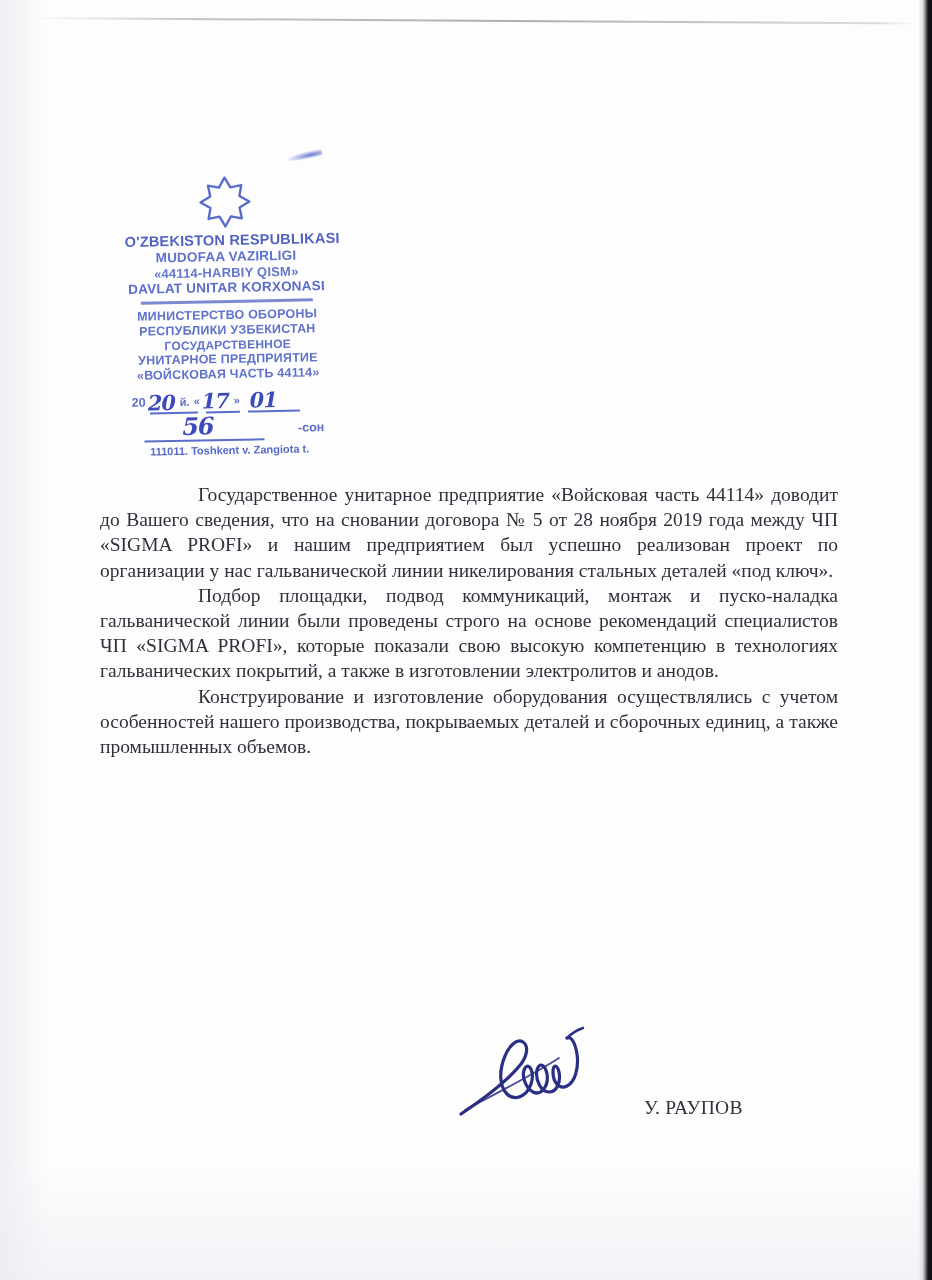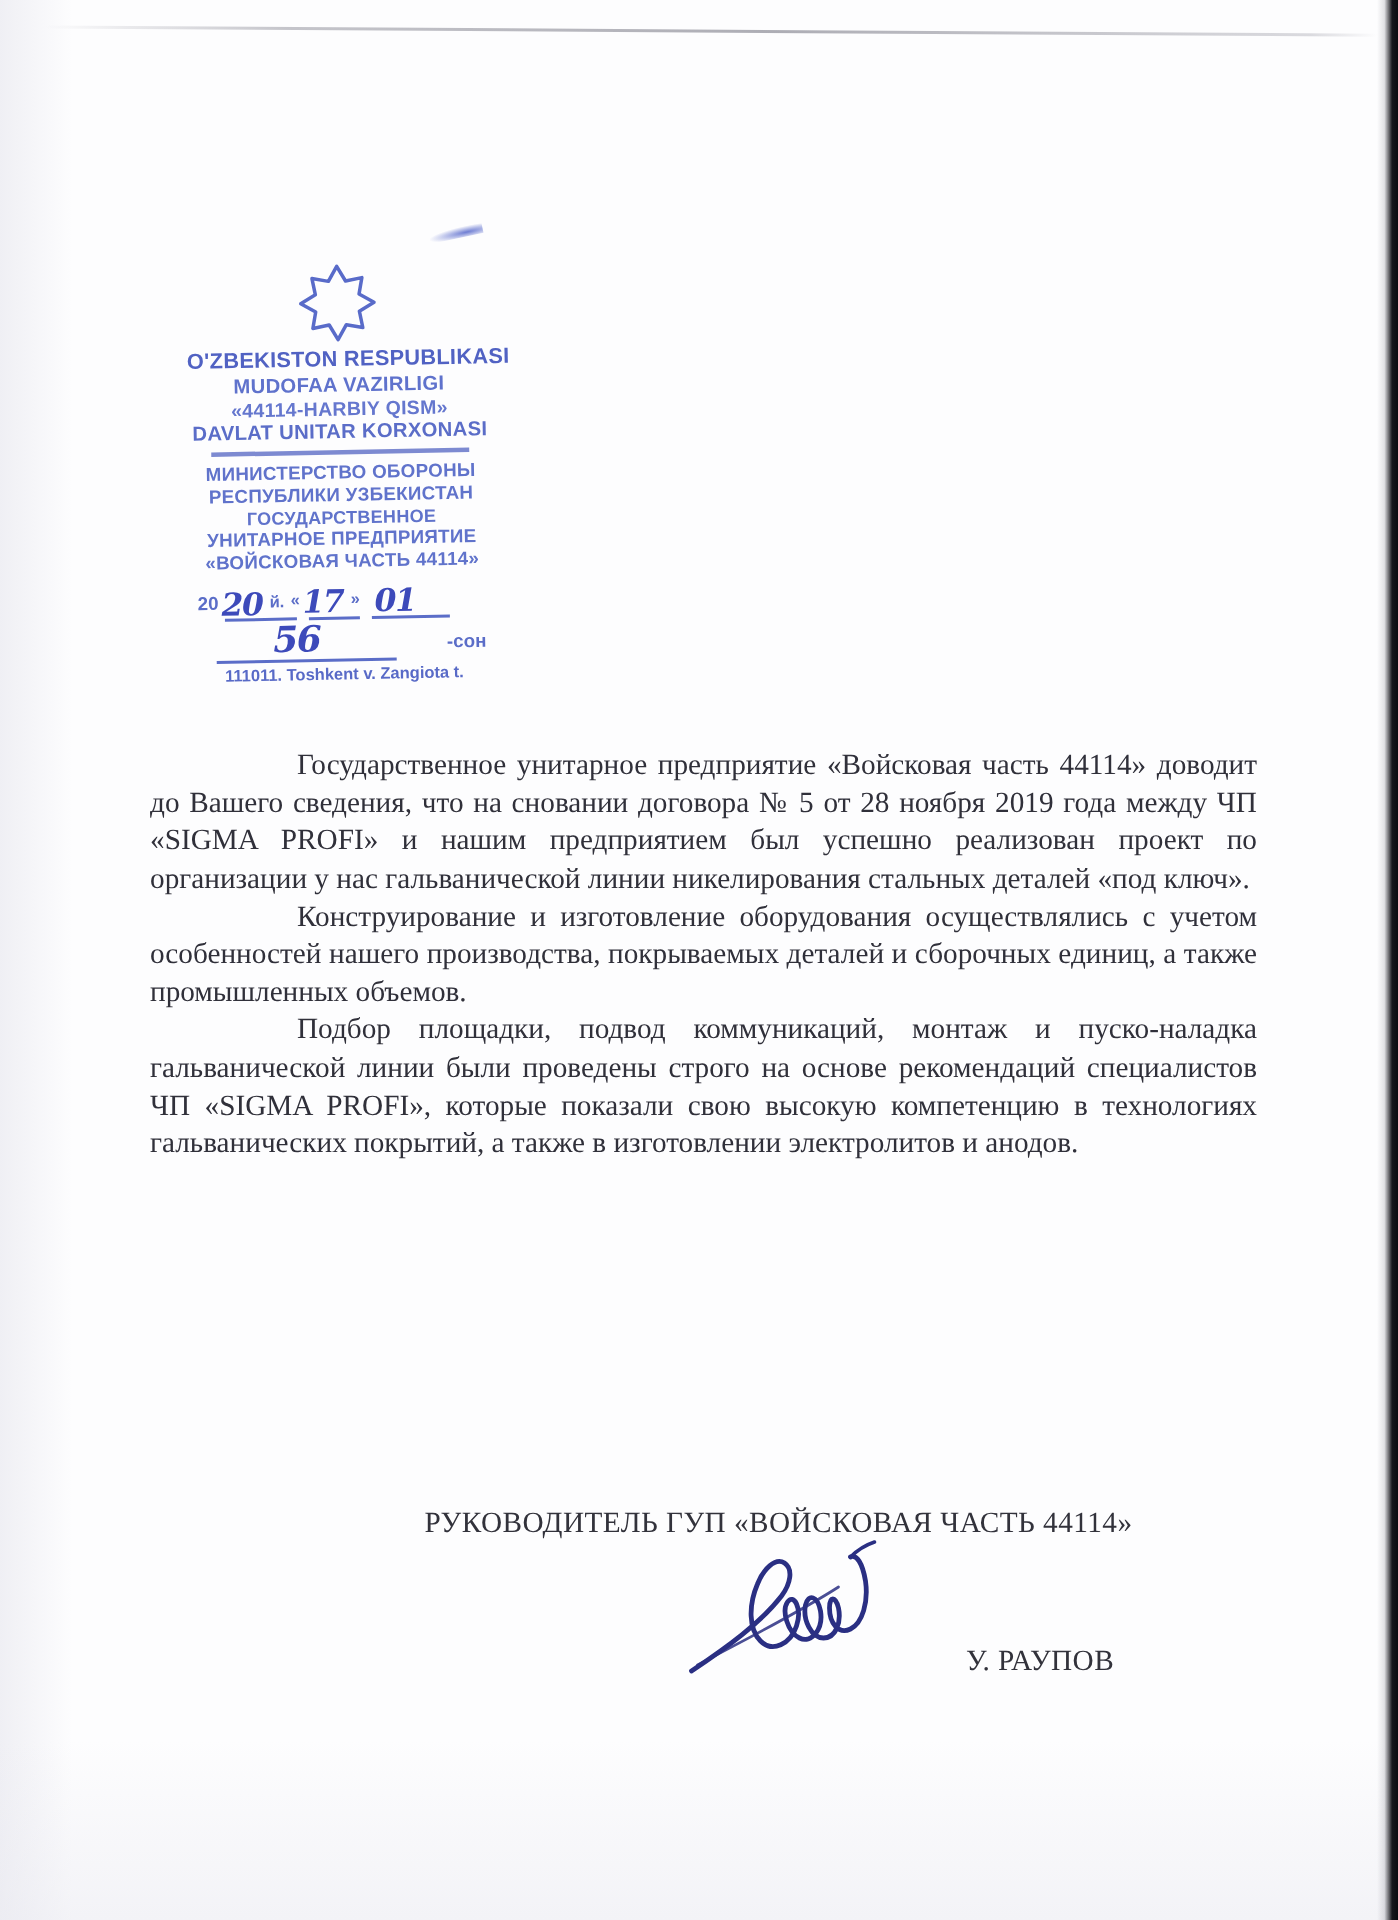--- a/index.html
+++ b/index.html
@@ -148,21 +148,21 @@
     top: 386px;
     font-size: 21px;
     letter-spacing: 0.4px;
     white-space: nowrap;
     color: #34343c;
   }
 
   .body-text {
     position: absolute;
     left: 100px;
-    top: 498px;
+    top: 482px;
     width: 738px;
     font-size: 19.5px;
     line-height: 25.2px;
     text-align: justify;
     text-justify: inter-word;
     color: #30303a;
   }
   .body-text p {
     margin: 0;
     text-indent: 98px;
@@ -245,25 +245,24 @@
 
       <div class="stamp-addr">111011. Toshkent v. Zangiota t.</div>
     </div>
   </div>
 
   <div class="ink-smudge"></div>
 
 
   <div class="body-text">
     <p>Государственное унитарное предприятие «Войсковая часть 44114» доводит до Вашего сведения, что на сновании договора № 5 от 28 ноября 2019 года между ЧП «SIGMA PROFI» и нашим предприятием был успешно реализован проект по организации у нас гальванической линии никелирования стальных деталей «под ключ».</p>
+    <p>Подбор площадки, подвод коммуникаций, монтаж и пуско-наладка гальванической линии были проведены строго на основе рекомендаций специалистов ЧП «SIGMA PROFI», которые показали свою высокую компетенцию в технологиях гальванических покрытий, а также в изготовлении электролитов и анодов.</p>
     <p>Конструирование и изготовление оборудования осуществлялись с учетом особенностей нашего производства, покрываемых деталей и сборочных единиц, а также промышленных объемов.</p>
-    <p>Подбор площадки, подвод коммуникаций, монтаж и пуско-наладка гальванической линии были проведены строго на основе рекомендаций специалистов ЧП «SIGMA PROFI», которые показали свою высокую компетенцию в технологиях гальванических покрытий, а также в изготовлении электролитов и анодов.</p>
   </div>
 
-  <div class="sign-role">РУКОВОДИТЕЛЬ ГУП «ВОЙСКОВАЯ ЧАСТЬ 44114»</div>
 
   <svg class="signature-mark" viewBox="0 0 160 96">
     <g fill="none" stroke="#2a2f83" stroke-linecap="round" stroke-linejoin="round">
       <path d="M6 90 C 30 74, 52 58, 66 40 C 72 32, 74 22, 68 18 C 62 14, 54 22, 50 32
                C 44 46, 44 62, 52 70 C 60 78, 72 72, 76 60 C 80 48, 74 38, 70 44
                C 66 50, 70 64, 78 68 C 86 72, 94 62, 92 50 C 90 40, 84 38, 82 46
                C 80 56, 86 68, 94 68 C 102 68, 106 58, 104 48 C 102 40, 98 40, 98 48
                C 98 58, 104 66, 112 62 C 120 58, 124 44, 122 30 C 120 18, 116 12, 112 14" stroke-width="3.2"></path>
       <path d="M112 14 C 116 10, 122 6, 128 4" stroke-width="2.4"></path>
       <path d="M10 86 C 40 70, 76 52, 104 34" stroke-width="1.8" opacity="0.85"></path>

